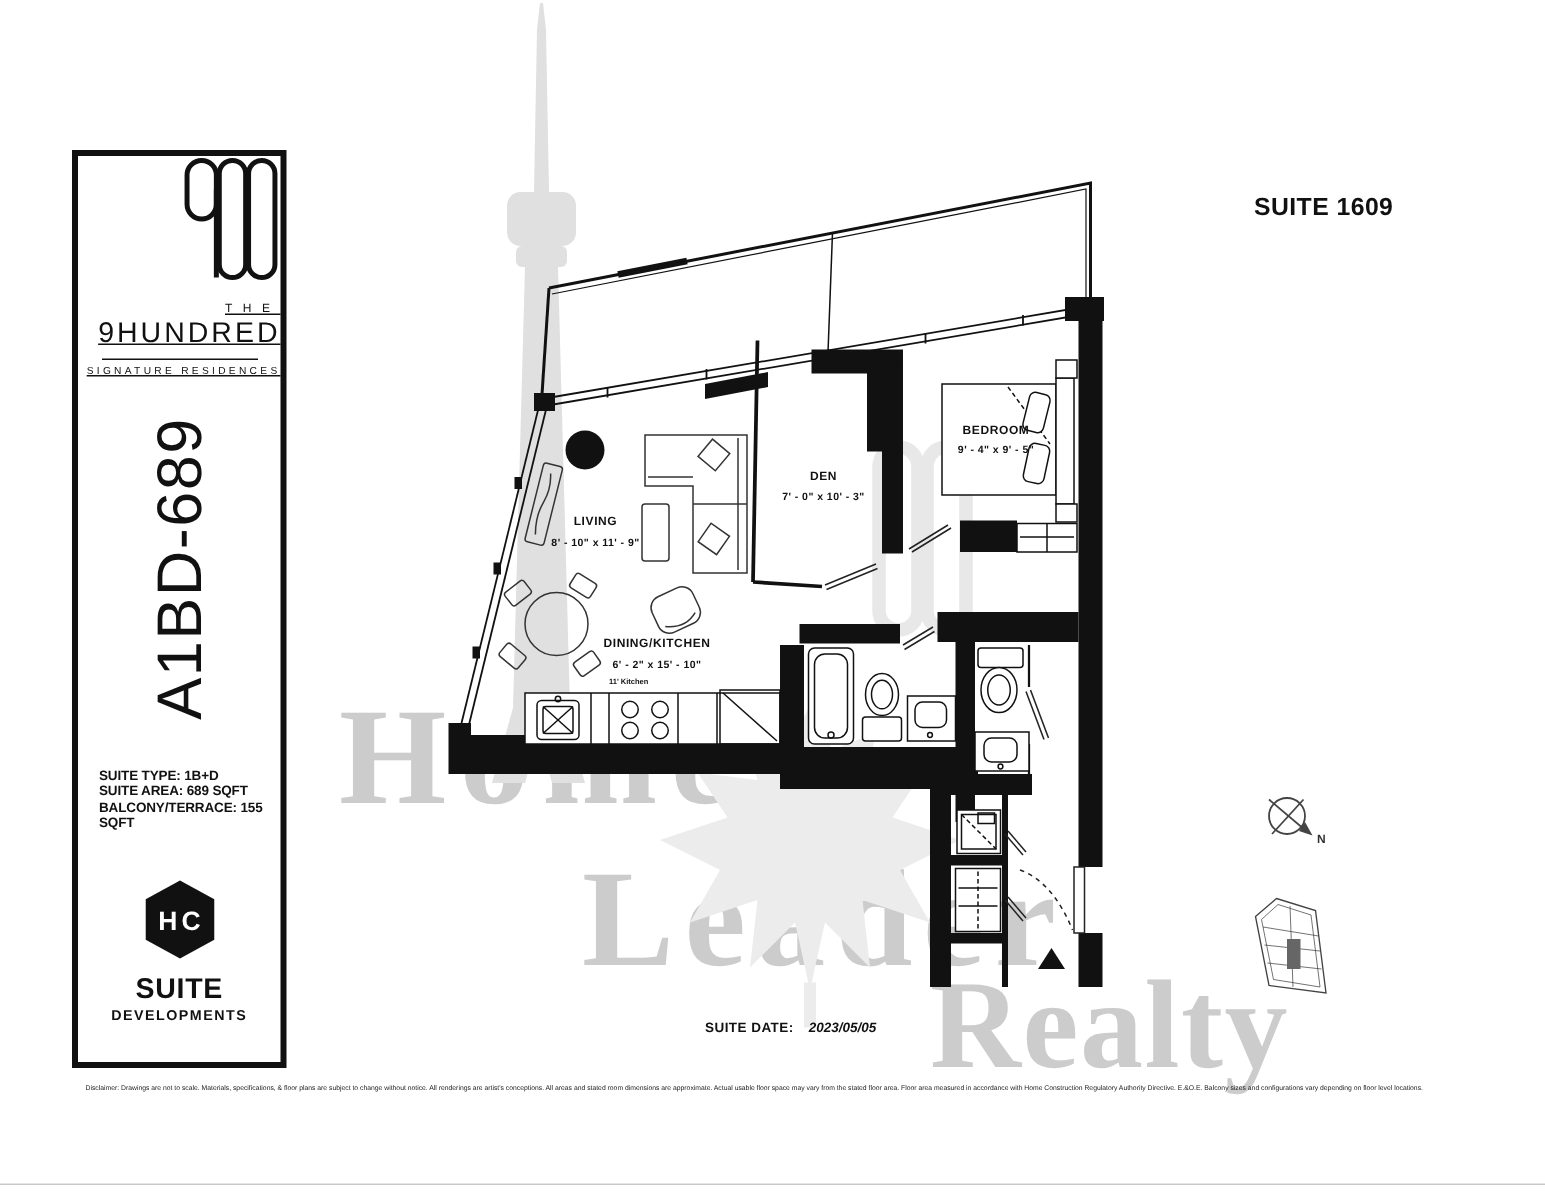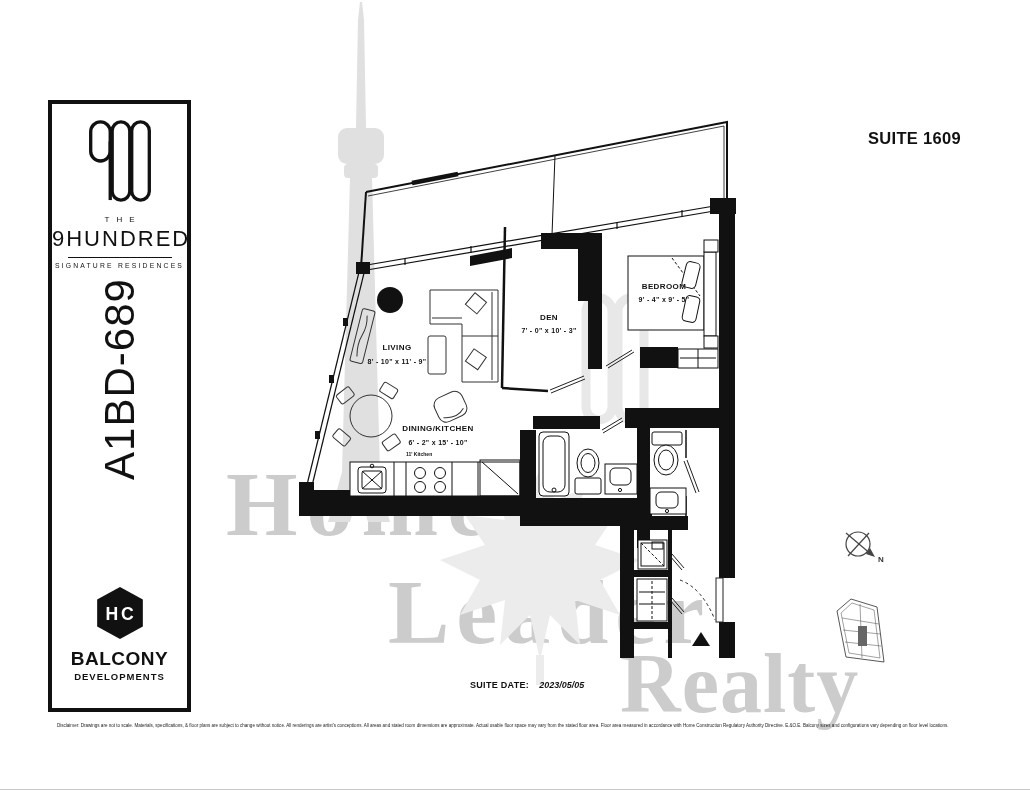--- a/index.html
+++ b/index.html
@@ -2,37 +2,37 @@
 <html><head>
 <meta charset="utf-8">
 <style>
   html,body{margin:0;padding:0;background:#ffffff;}
   body{width:1030px;height:796px;position:relative;overflow:hidden;
        font-family:"Liberation Sans", sans-serif;color:#111;}
 
   
   .sidebar{position:absolute;left:48px;top:100px;width:135px;height:604px;
            border:4px solid #111;background:#fff;z-index:5;}
-  .brand{position:absolute;top:0;left:0;width:100%;text-align:center;padding-top:15px;}
+  .brand{position:absolute;top:0;left:0;width:100%;text-align:right;text-decoration:underline;}
   .brand-the{font-size:8px;letter-spacing:7px;margin-top:8px;margin-left:7px;}
-  .brand-name{font-size:22px;letter-spacing:2px;margin-top:2px;}
+  .brand-name{font-size:19px;letter-spacing:2px;margin-top:2px;}
   .brand-divider{width:104px;border-top:1.5px solid #111;margin:5px auto 4px auto;}
   .brand-tag{font-size:6.8px;letter-spacing:2.2px;}
   .plan-code-wrap{position:absolute;top:163px;left:0;width:100%;height:224px;
                   display:flex;align-items:center;justify-content:center;}
   .plan-code{transform:rotate(-90deg);white-space:nowrap;font-size:42px;
              letter-spacing:1px;font-weight:400;}
   .specs{position:absolute;top:408px;left:14px;font-size:9px;font-weight:700;
          line-height:10.3px;letter-spacing:-0.1px;}
   .developer{position:absolute;top:482px;left:0;width:100%;text-align:center;}
   .dev-name{font-size:19px;font-weight:700;letter-spacing:0.5px;margin-top:4px;}
   .dev-sub{font-size:9.5px;font-weight:700;letter-spacing:1px;margin-top:1px;}
 
   
-  .suite-title{position:absolute;left:868px;top:129px;font-size:16.5px;
+  .suite-title{position:absolute;left:836px;top:129px;font-size:16.5px;
                font-weight:700;letter-spacing:0.3px;z-index:3;}
   .issue{position:absolute;left:470px;top:680px;font-size:9px;z-index:3;}
   .issue .lbl{font-weight:700;letter-spacing:0.3px;}
   .issue .val{margin-left:10px;font-weight:600;font-style:italic;}
   .disclaimer{position:absolute;left:57px;top:723px;width:1705px;font-size:8px;
               transform:scale(0.567);transform-origin:0 0;white-space:nowrap;
               color:#222;z-index:3;}
   .scan-line{position:absolute;left:0;top:789px;width:1030px;height:1px;background:#c9c9c9;}
 
   
@@ -307,28 +307,33 @@
     <div class="brand-the">THE</div>
     <div class="brand-name">9HUNDRED</div>
     <div class="brand-divider"></div>
     <div class="brand-tag">SIGNATURE RESIDENCES</div>
   </div>
 
   <div class="plan-code-wrap">
     <div class="plan-code">A1BD-689</div>
   </div>
 
+  <div class="specs">
+    <div>SUITE TYPE: 1B+D</div>
+    <div>SUITE AREA: 689 SQFT</div>
+    <div>BALCONY/TERRACE: 155 SQFT</div>
+  </div>
 
   <div class="developer">
     <svg width="50" height="54" viewBox="0 0 46 52">
       <polygon points="23,1 45,13 45,39 23,51 1,39 1,13" fill="#111"></polygon>
       <text x="9" y="33" font-size="17" font-weight="bold" fill="#fff" font-family="Liberation Sans, sans-serif">H</text>
       <text x="24" y="33" font-size="17" font-weight="bold" fill="#fff" font-family="Liberation Sans, sans-serif">C</text>
     </svg>
-    <div class="dev-name">BALCONY</div>
+    <div class="dev-name">SUITE</div>
     <div class="dev-sub">DEVELOPMENTS</div>
   </div>
 </div>
 
 <div class="suite-title">SUITE 1609</div>
 
 <div class="issue">
   <span class="lbl">SUITE DATE:</span><span class="val">2023/05/05</span>
 </div>
 

